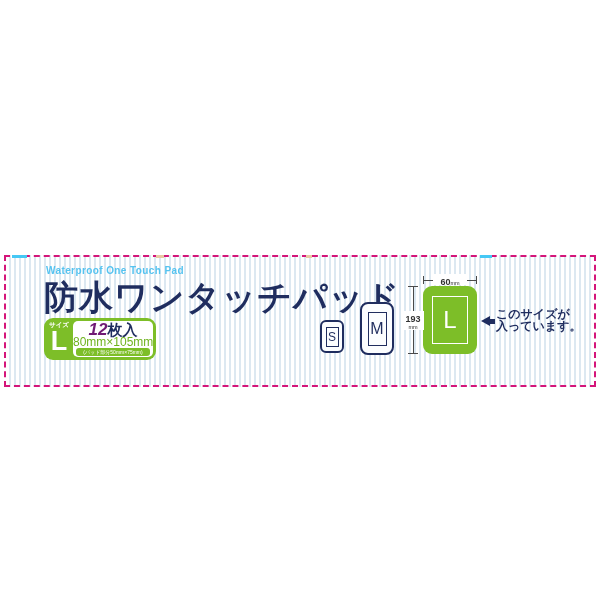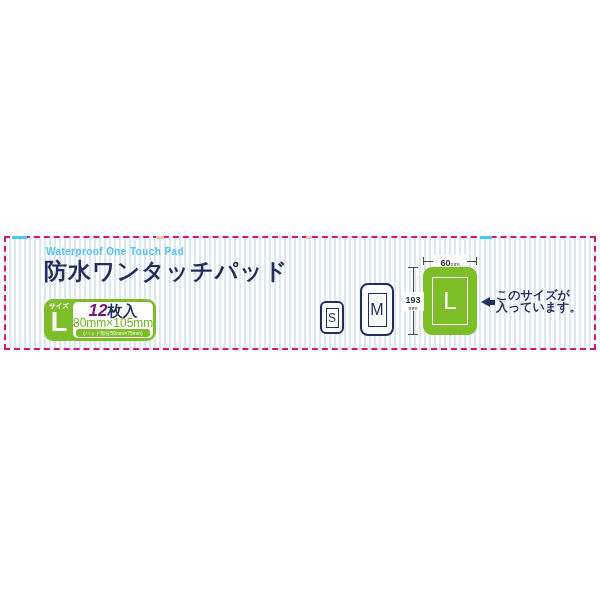--- a/index.html
+++ b/index.html
@@ -2,35 +2,35 @@
 <html><head>
 <meta charset="utf-8">
 <style>
   * { margin:0; padding:0; box-sizing:border-box; }
   html,body { width:600px; height:600px; background:#ffffff; overflow:hidden;
     font-family:"Liberation Sans", sans-serif; }
   .canvas { position:relative; width:600px; height:600px; background:#ffffff; }
 
   
   .strip {
-    position:absolute; left:4px; top:236px; width:592px; height:114px;
+    position:absolute; left:4px; top:255px; width:592px; height:132px;
     border:2px dashed #d4157a;
     background:repeating-linear-gradient(to right,#ffffff 0px,#ffffff 3px,#dce8f1 3px,#dce8f1 5px);
   }
   .dash-accent { position:absolute; height:3px; top:-2px; }
   .dash-cyan { background:#45c8f5; }
   .dash-tan  { background:#e9c9a4; }
 
   .subtitle {
     position:absolute; left:40px; top:8px;
     font-size:10px; letter-spacing:.4px; color:#55c3f0; font-weight:bold;
   }
   .title {
     position:absolute; left:38px; top:18px;
-    font-size:23px; font-weight:bold; color:#1f2d5f; letter-spacing:1px;
+    font-size:34px; font-weight:bold; color:#1f2d5f; letter-spacing:1px;
   }
 
   
   .badge {
     position:absolute; left:38px; top:61px; width:112px; height:42px;
     background:#7dbe28; border-radius:9px;
   }
   .badge-size-label { position:absolute; left:5px; top:3px; font-size:6.5px; color:#ffffff; font-weight:bold; }
   .badge-size-value { position:absolute; left:0; top:8px; width:30px; text-align:center;
     font-size:27px; font-weight:bold; color:#ffffff; line-height:30px; }

